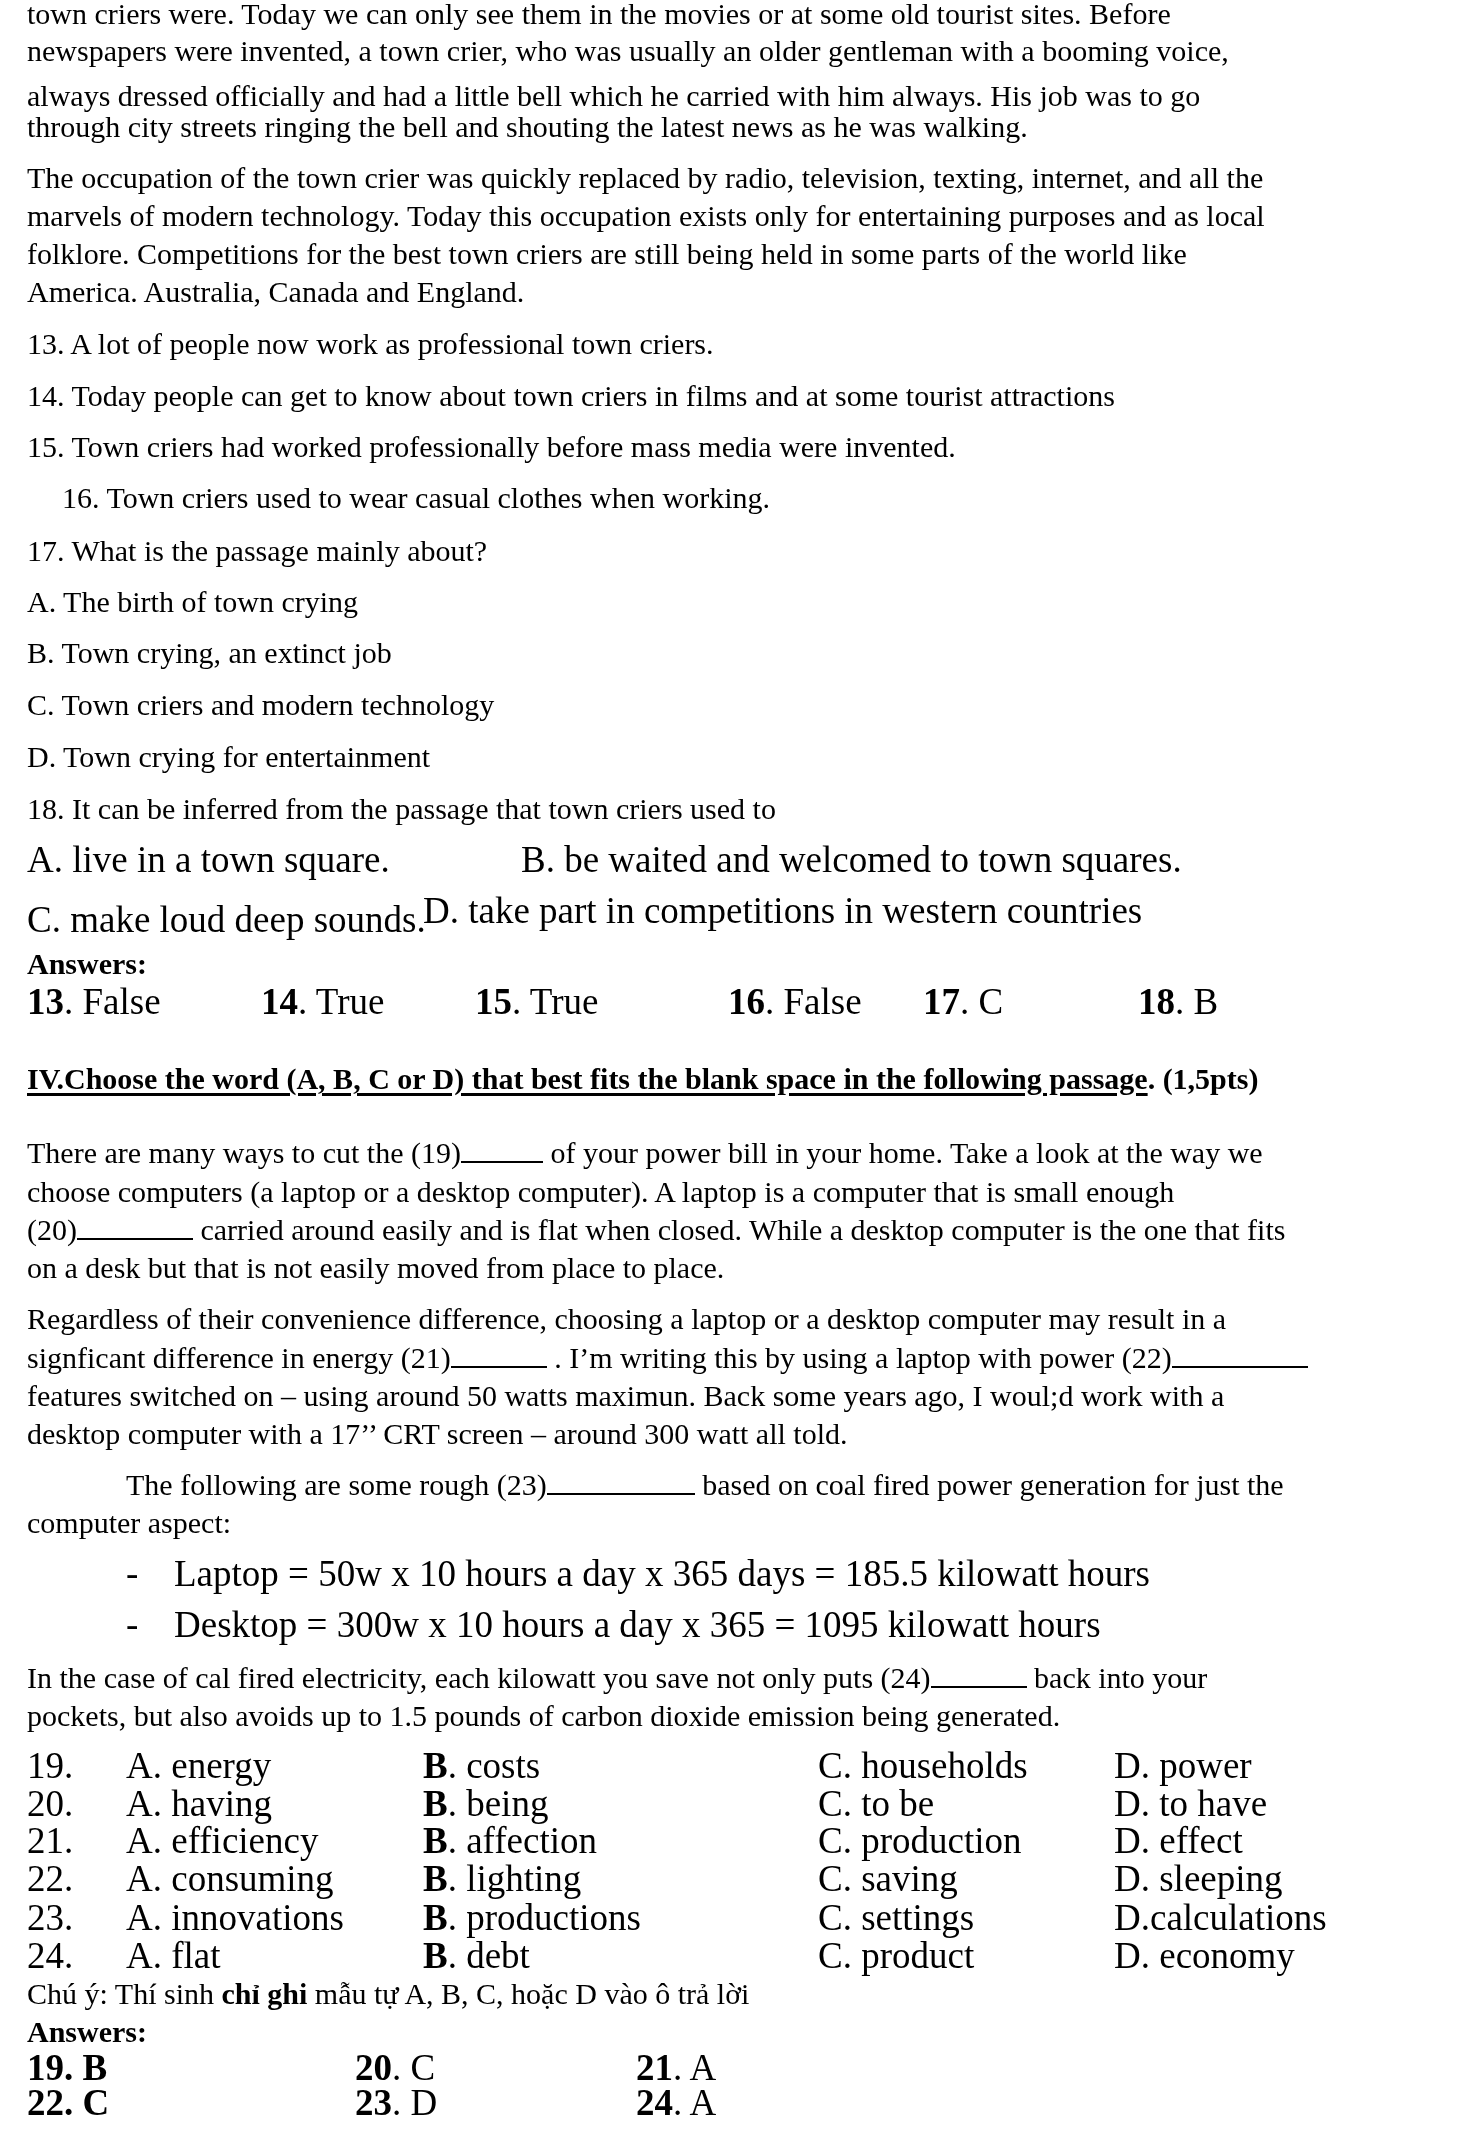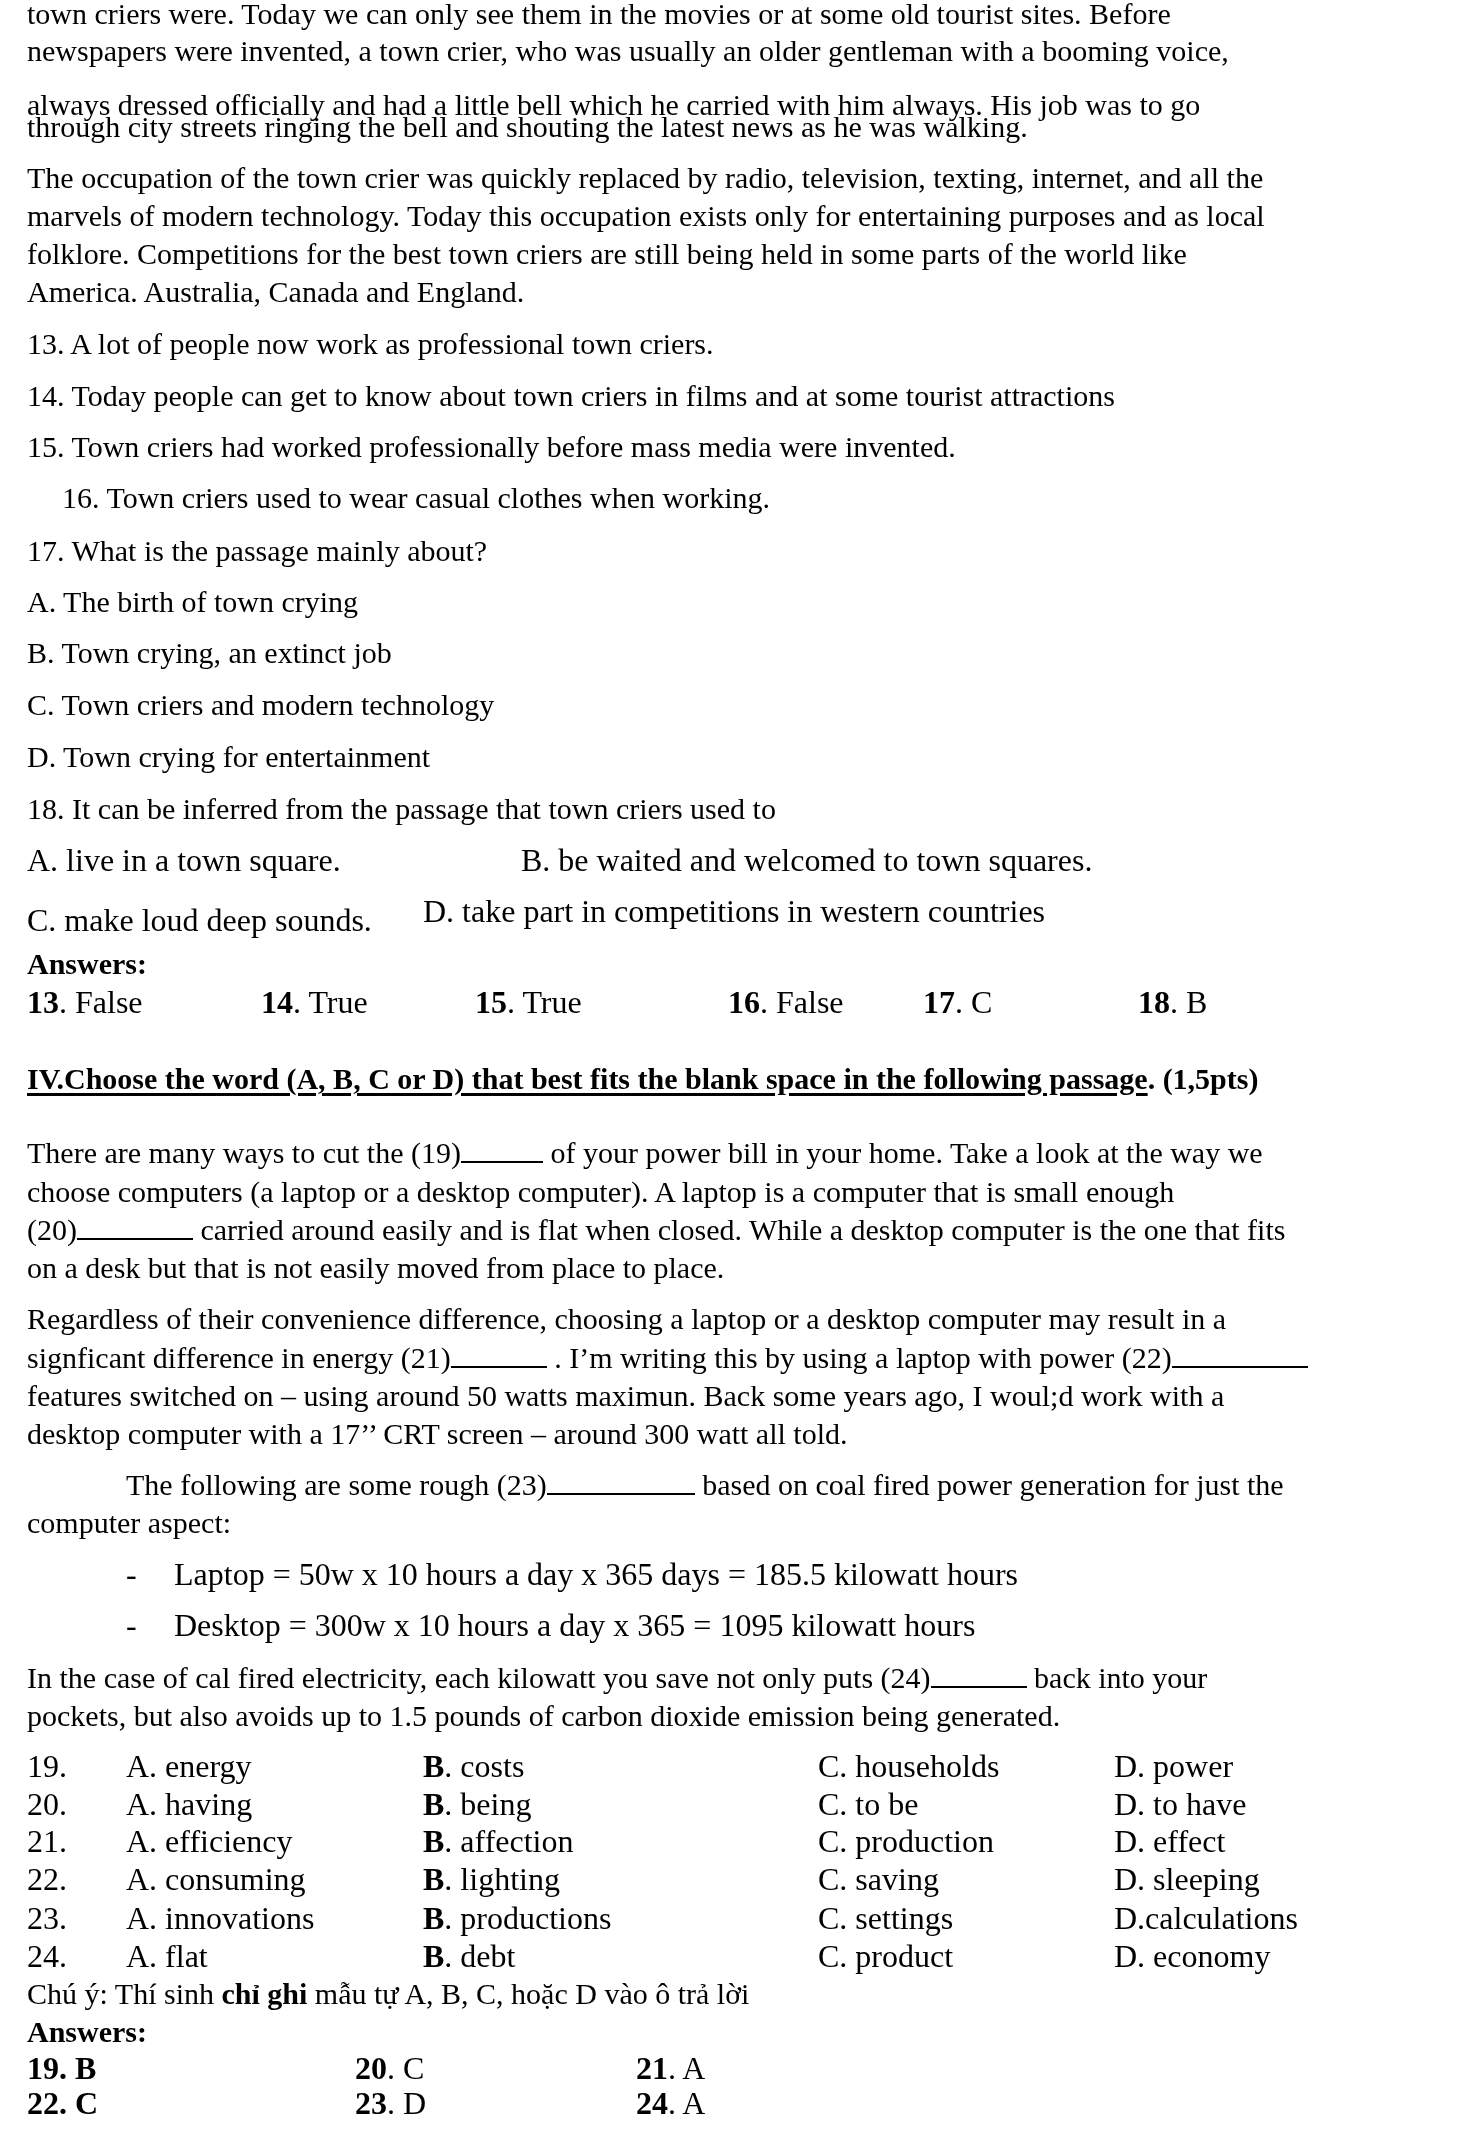--- a/index.html
+++ b/index.html
@@ -2,28 +2,28 @@
 <html><head>
 <meta charset="utf-8">
 <style>
   html, body { margin: 0; padding: 0; background: #ffffff; }
   body { width: 1458px; height: 2140px; position: relative; overflow: hidden;
          font-family: "Liberation Serif", "DejaVu Serif", serif; color: #000000; }
   .ln { position: absolute; left: 27px; font-size: 30px; line-height: 36px; white-space: nowrap; }
   .b { font-weight: bold; }
   .u { text-decoration: underline; text-decoration-thickness: 3px; text-underline-offset: 4px; }
   .blank { display: inline-block; border-bottom: 2px solid #000; height: 24px; vertical-align: baseline; }
-  .cell { position: absolute; font-size: 32px; line-height: 36px; white-space: nowrap; }
+  .cell { position: absolute; font-size: 37px; line-height: 36px; white-space: nowrap; }
 </style>
 </head>
 <body>
 
 <div class="ln" style="top:-4px;">town criers were. Today we can only see them in the movies or at some old tourist sites. Before</div>
 <div class="ln" style="top:33px;">newspapers were invented, a town crier, who was usually an older gentleman with a booming voice,</div>
-<div class="ln" style="top:87px;">always dressed officially and had a little bell which he carried with him always. His job was to go</div>
+<div class="ln" style="top:78px;">always dressed officially and had a little bell which he carried with him always. His job was to go</div>
 <div class="ln" style="top:109px;">through city streets ringing the bell and shouting the latest news as he was walking.</div>
 
 <div class="ln" style="top:160px;">The occupation of the town crier was quickly replaced by radio, television, texting, internet, and all the</div>
 <div class="ln" style="top:198px;">marvels of modern technology. Today this occupation exists only for entertaining purposes and as local</div>
 <div class="ln" style="top:236px;">folklore. Competitions for the best town criers are still being held in some parts of the world like</div>
 <div class="ln" style="top:274px;">America. Australia, Canada and England.</div>
 
 <div class="ln" style="top:326px;">13. A lot of people now work as professional town criers.</div>
 <div class="ln" style="top:378px;">14. Today people can get to know about town criers in films and at some tourist attractions</div>
 <div class="ln" style="top:429px;">15. Town criers had worked professionally before mass media were invented.</div>

